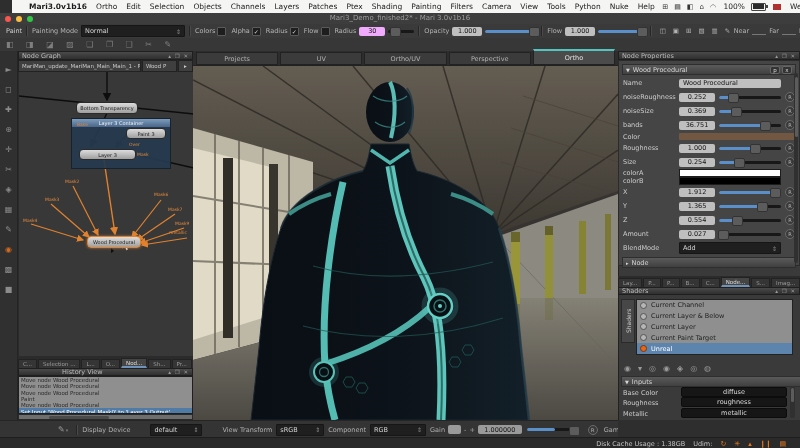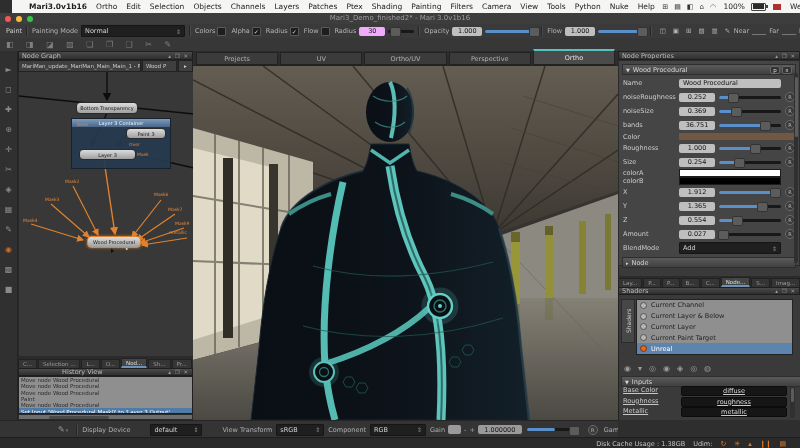--- a/index.html
+++ b/index.html
@@ -72,21 +72,21 @@
   .rbtn{width:8px;height:8px;border-radius:50%;background:#3a3a3a;border:1px solid #6b6b6b;color:#b9b9b9;font-size:5px;display:flex;align-items:center;justify-content:center;margin-left:4px;}
   .swatch{flex:1;height:6px;border:1px solid #1c1c1c;}
   
   #sh-list{left:636px;top:299px;width:157px;height:56px;background:#8f8f8f;border:1px solid #222;box-sizing:border-box;}
   .srow{height:10.8px;display:flex;align-items:center;font-size:6.5px;color:#222;padding:0 3px;}
   .srow .radio{width:7px;height:7px;border-radius:50%;background:#b5b5b5;border:1px solid #555;margin-right:4px;box-sizing:border-box;}
   .srow.sel{background:#5d84ad;color:#fff;}
   .srow.sel .radio{background:#e8681a;border-color:#7a3508;}
   #sh-side{left:621px;top:299px;width:12px;height:42px;background:#474747;border:1px solid #2a2a2a;color:#cfcfcf;font-size:6px;writing-mode:vertical-rl;transform:rotate(180deg);display:flex;align-items:center;justify-content:center;}
   
-  .irow{display:flex;align-items:flex-start;height:10.5px;font-size:6.5px;padding:0 2px;text-decoration:underline;}
+  .irow{display:flex;align-items:flex-end;height:10.5px;font-size:6.5px;padding:0 2px;}
   .irow .lab{width:58px;color:#cbcbcb;}
   .irow .val{flex:1;background:#161616;border:1px solid #0c0c0c;border-radius:2px;color:#d9d9d9;text-align:center;height:8px;line-height:8px;}
   
   #botbar{left:0;top:420px;width:618px;height:17px;background:#343434;border-top:1px solid #252525;font-size:6.5px;color:#b0b0b0;white-space:nowrap;}
   #botbar>*{flex-shrink:0;}
   #statusbar{left:0;top:437px;width:800px;height:11px;background:#2a2a2a;border-top:1px solid #1e1e1e;font-size:6.5px;color:#c3c3c3;}
   #statusbar .oi{color:#e07820;font-size:7px;margin:0 4px;}
   svg text{font-family:"DejaVu Sans",sans-serif;}
 </style>
 </head>

